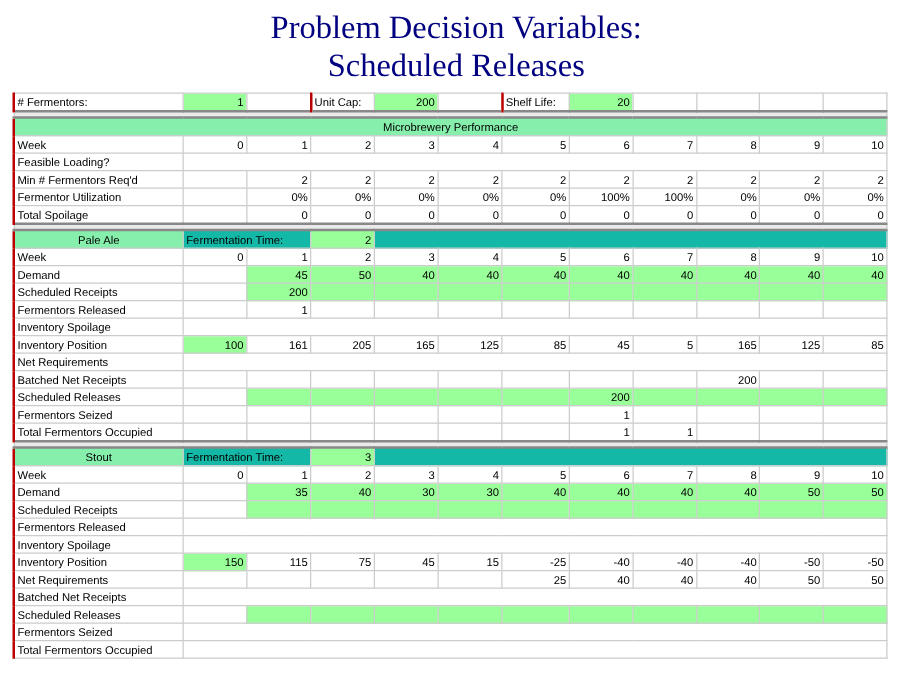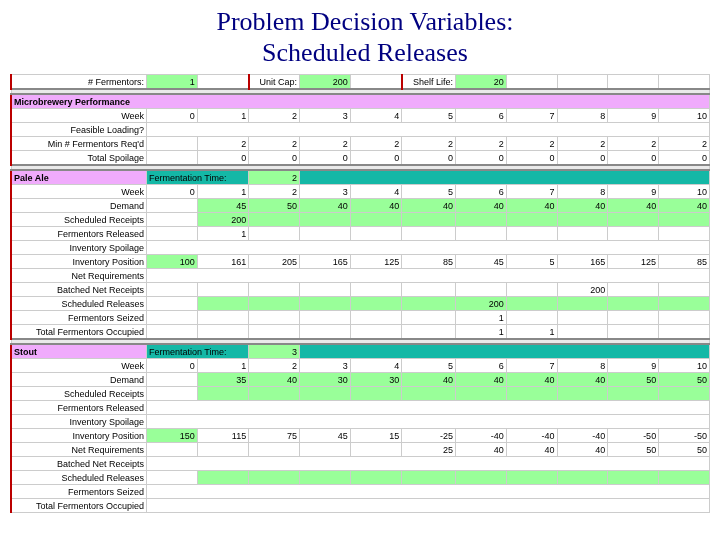--- a/index.html
+++ b/index.html
@@ -31,29 +31,29 @@
   }
   td, th {
     border: 1px solid #ccc;
     padding: 1px 2px;
     height: 11px;
     text-align: right;
     white-space: nowrap;
     min-width: 38px;
   }
   td.label {
-    text-align: right;
+    text-align: left;
     min-width: 130px;
     width: 130px;
     border-left: 2px solid #b00;
   }
   td.section {
-    background: #f0abfc;
-    font-weight: bold;
-    text-align: left;
+    background: #86efac;
+    font-weight: normal;
+    text-align: center;
   }
   td.gray {
     background: #14b8a6;
   }
   td.green {
     background: #99ff99;
   }
   td.greenblank {
     background: #99ff99;
   }
@@ -127,20 +127,34 @@
           <td>2</td>
           <td>2</td>
           <td>2</td>
           <td>2</td>
           <td>2</td>
           <td>2</td>
           <td>2</td>
           <td>2</td>
   </tr>
   <tr>
+    <td class="label">Fermentor Utilization</td>
+    <td></td>
+          <td>0%</td>
+          <td>0%</td>
+          <td>0%</td>
+          <td>0%</td>
+          <td>0%</td>
+          <td>100%</td>
+          <td>100%</td>
+          <td>0%</td>
+          <td>0%</td>
+          <td>0%</td>
+  </tr>
+  <tr>
     <td class="label">Total Spoilage</td>
     <td></td>
           <td>0</td>
           <td>0</td>
           <td>0</td>
           <td>0</td>
           <td>0</td>
           <td>0</td>
           <td>0</td>
           <td>0</td>

